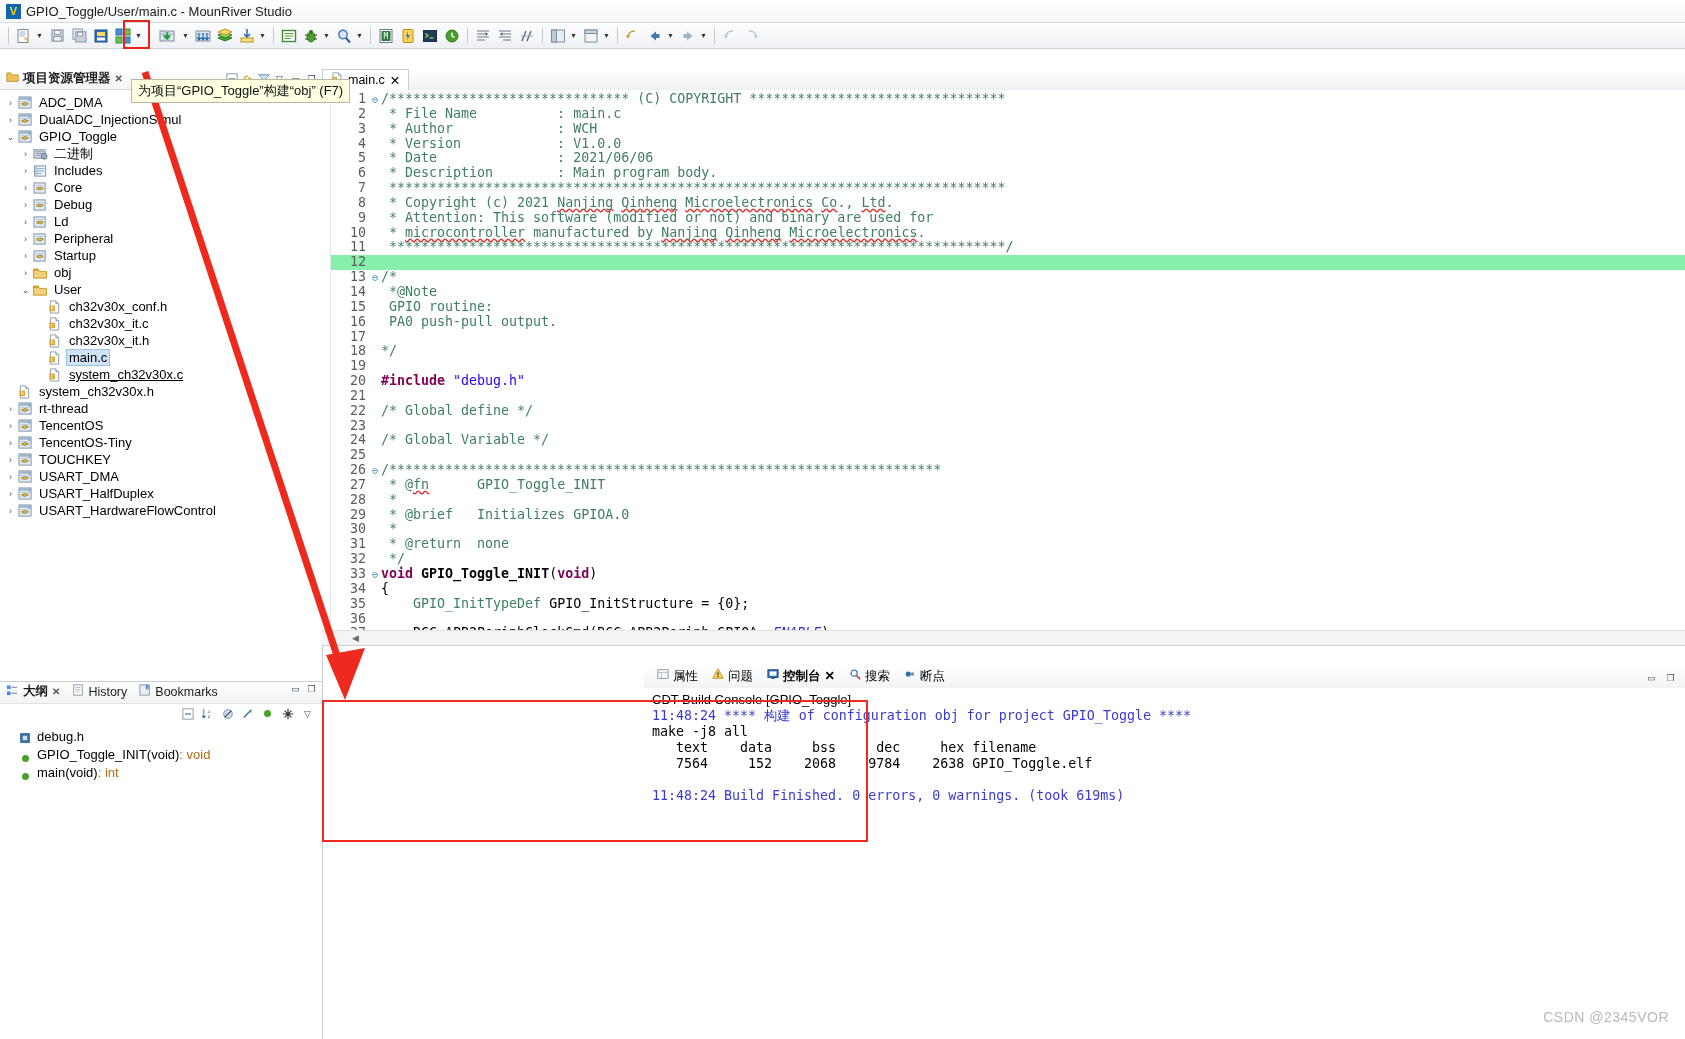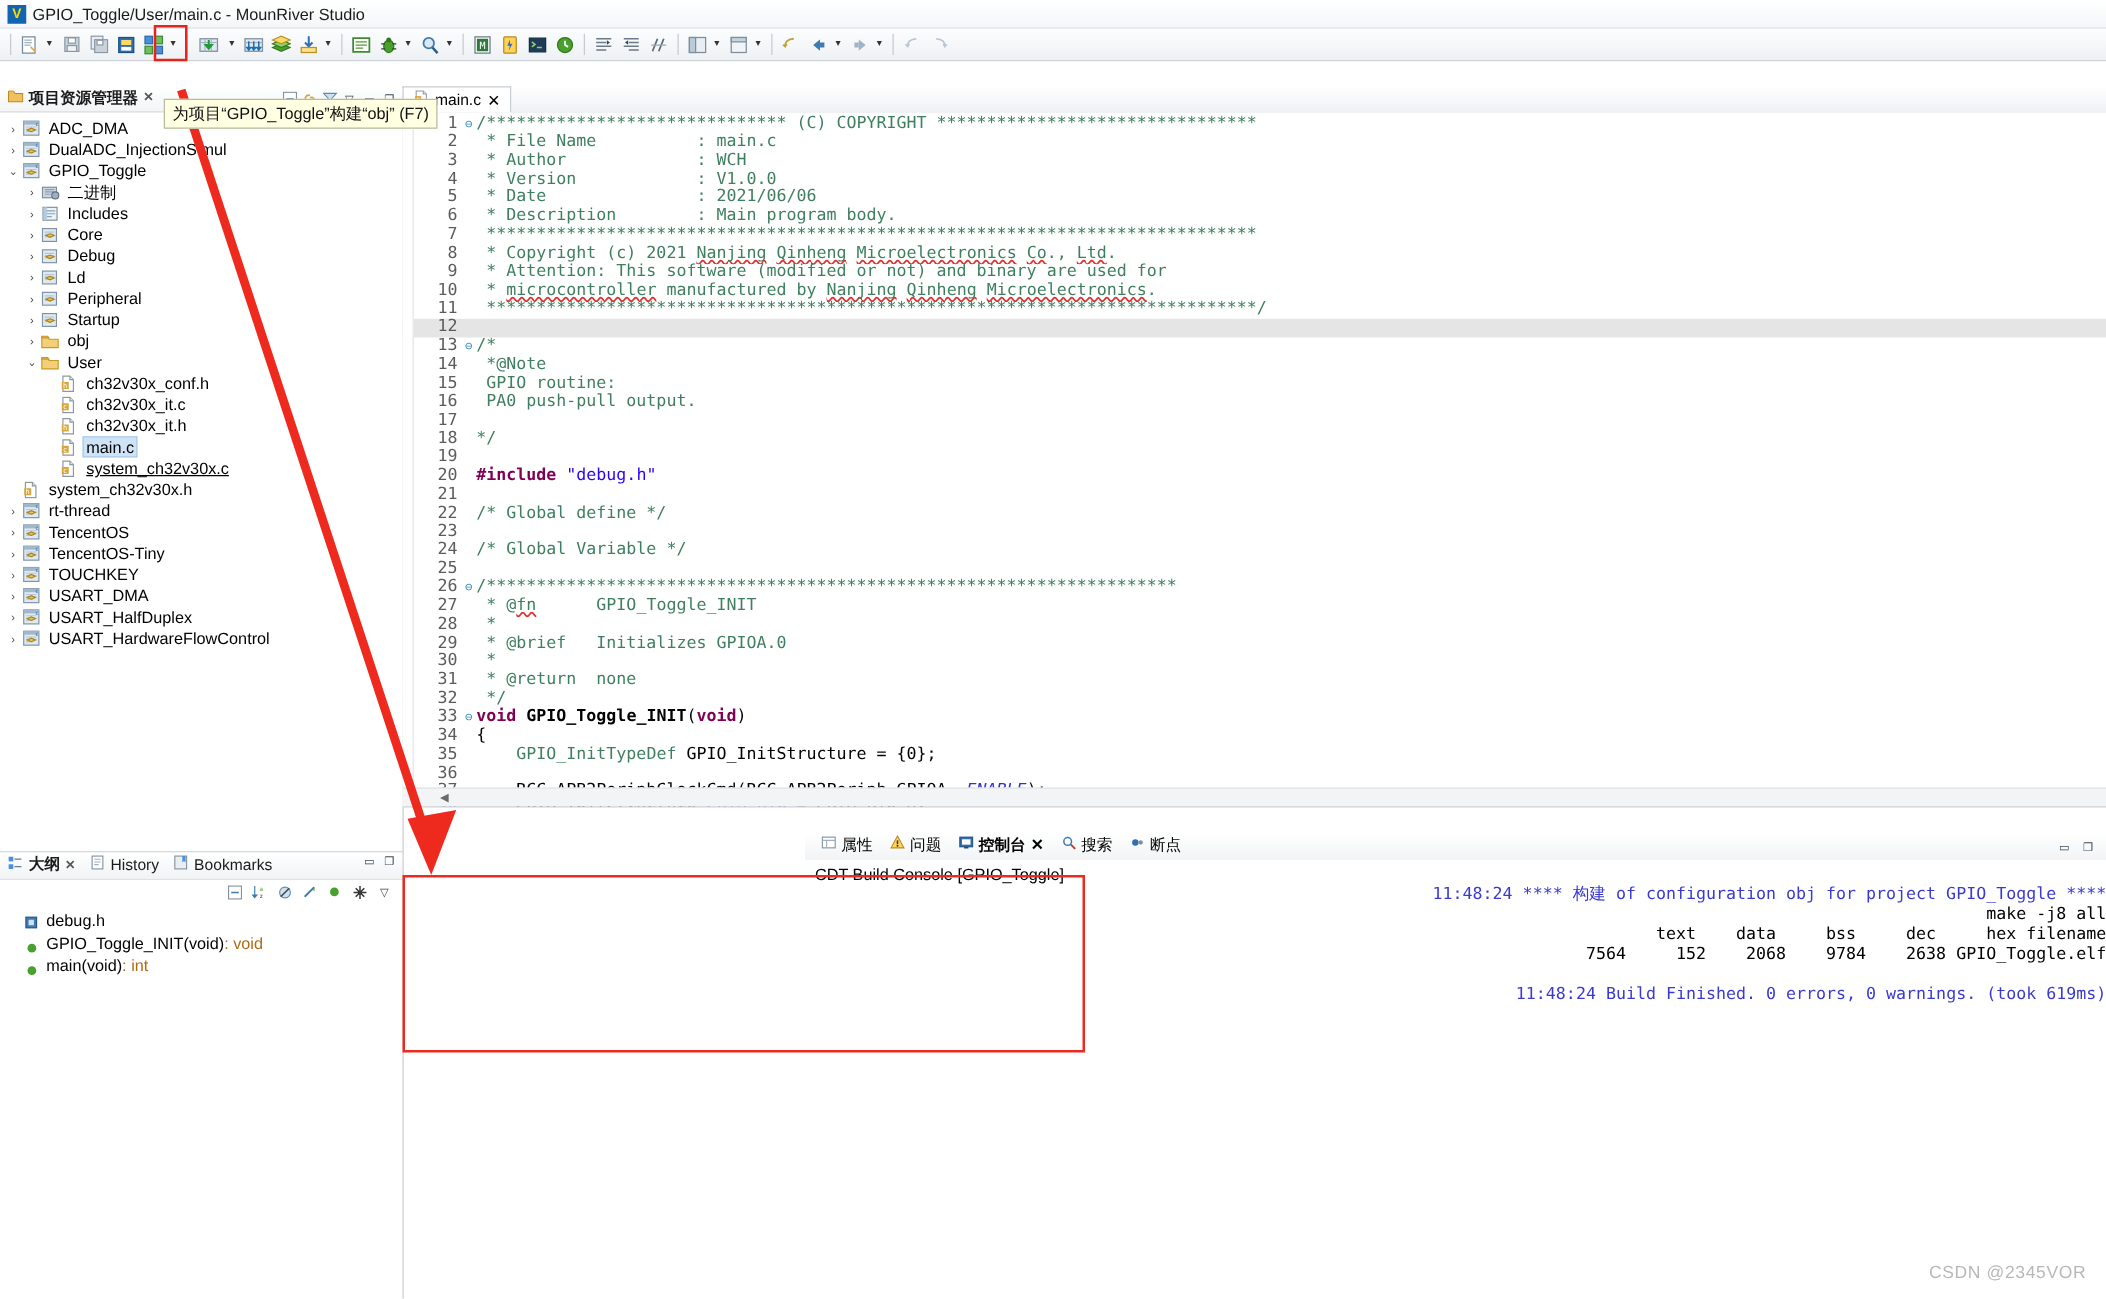--- a/index.html
+++ b/index.html
@@ -142,21 +142,21 @@
   pre.code {
     margin: 0; padding: 2px 0 0 0;
     font-family: "DejaVu Sans Mono", "Liberation Mono", monospace;
     font-size: 13.3px; line-height: 14.85px;
     white-space: pre; color: #000;
   }
   .ln { display: inline-block; width: 32px; text-align: right; color: #5c5c5c; margin-right: 6px;
         font-family: "DejaVu Sans Mono", monospace; }
   .fold { display: inline-block; width: 9px; color: #3c8fb8; font-size: 10px; }
   .codeline { display: block; height: 14.85px; padding-left: 12px; }
-  .codeline.cur { background: #e5e5e5; }
+  .codeline.cur { background: #86efac; }
   .cmt { color: #3f7f5f; }
   .kw  { color: #7f0055; font-weight: bold; }
   .str { color: #2a00ff; }
   .typ { color: #3f7f5f; }
   .ital{ color: #3232c8; font-style: italic; }
   .sq  { text-decoration: underline wavy #e03030; text-decoration-skip-ink: none; }
 
   .hscroll { position: absolute; left: 0; right: 0; bottom: 0; height: 14px; background: #f2f4f6; border-top: 1px solid #dfe3e6; display:flex; align-items:center; }
   .hscroll .lefta { margin-left: 30px; font-size: 9px; color: #6a6a6a; }
 
@@ -168,21 +168,21 @@
     border-bottom: 1px solid #dfe3e6; padding-left: 6px;
   }
   .ctab { display: flex; align-items: flex-start; gap: 4px; padding: 0 7px; font-size: 12.5px; height: 20px; }
   .ctab.active { font-weight: bold; }
   .console-right { margin-left: auto; display: flex; align-items: center; gap: 6px; padding-right: 8px; }
   .console-body { position: absolute; left: 0; right: 0; top: 21px; bottom: 0; background: #fff; padding: 4px 0 0 6px; }
   .console-title { font-size: 13px; padding-left: 2px; margin-bottom: 1px; }
   pre.conlog {
     margin: 0; padding: 0 0 0 2px;
     font-family: "DejaVu Sans Mono", "Liberation Mono", monospace;
-    font-size: 13.3px; line-height: 16px; white-space: pre; text-align: right;
+    font-size: 13.3px; line-height: 16px; white-space: pre;
   }
   .cblue { color: #3a3ad0; }
   .cblack { color: #000; }
 
   .console-redbox {
     position: absolute; left: 322px; top: 700px; width: 546px; height: 142px;
     border: 2px solid #ed2a1f; box-sizing: border-box; pointer-events: none; z-index: 30;
   }
 
   

